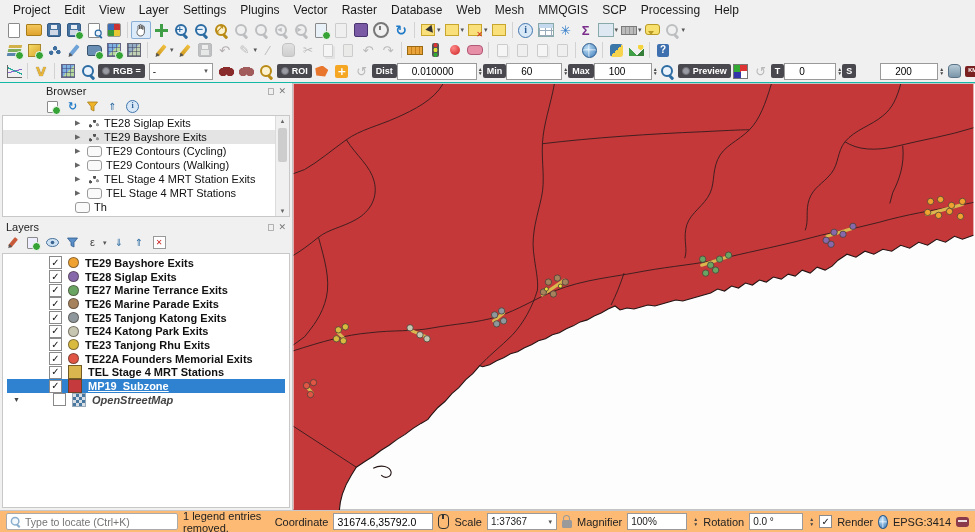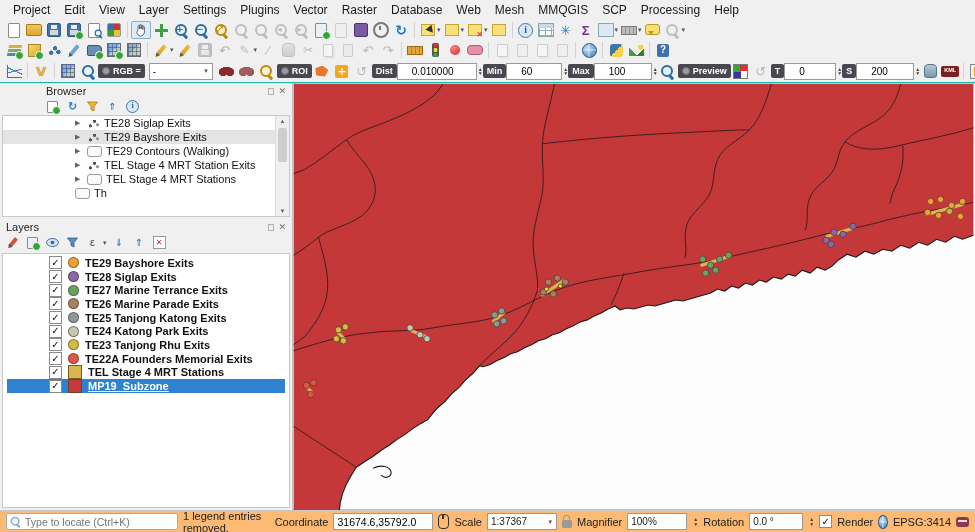--- a/index.html
+++ b/index.html
@@ -498,21 +498,21 @@
       <span>T</span>
     </span>
   <input class="tin" style="width: 22px;" value="0">
   <span class="spin">
       <span>▲</span>
       <span>▼</span>
     </span>
   <span class="tag">
       <span>S</span>
     </span>
-  <input class="tin" style="width: 28px;" value="200">
+  <input class="tin" style="width: 28px; margin-left: 24px;" value="200">
   <span class="spin">
       <span>▲</span>
       <span>▼</span>
     </span>
   <span class="ic">
       <span class="sh-db"></span>
     </span>
   <span class="ic">
       <span class="sh-kml">KML</span>
     </span>
@@ -577,20 +577,25 @@
               <span class="blab">TE28 Siglap Exits</span>
             </div>
             <div class="brow bsel">
               <span class="btri">▶</span>
               <span class="pticon"></span>
               <span class="blab">TE29 Bayshore Exits</span>
             </div>
             <div class="brow">
               <span class="btri">▶</span>
               <span class="pgicon"></span>
+              <span class="blab">TE29 Contours (Cycling)</span>
+            </div>
+            <div class="brow">
+              <span class="btri">▶</span>
+              <span class="pgicon"></span>
               <span class="blab">TE29 Contours (Walking)</span>
             </div>
             <div class="brow">
               <span class="btri">▶</span>
               <span class="pticon"></span>
               <span class="blab">TEL Stage 4 MRT Station Exits</span>
             </div>
             <div class="brow">
               <span class="btri">▶</span>
               <span class="pgicon"></span>
@@ -712,20 +717,27 @@
               <span class="cb">✓</span>
               <span class="sw square" style="background:#d9b64e"></span>
               <span class="llab">TEL Stage 4 MRT Stations</span>
             </div>
             <div class="lrow lsel">
               <span class="slot"></span>
               <span class="ind"></span>
               <span class="cb">✓</span>
               <span class="sw square" style="background:#c53b3d"></span>
               <span class="llab">MP19_Subzone</span>
+            </div>
+            <div class="lrow">
+              <span class="slot">▼</span>
+              <span style="width:18px;flex:none"></span>
+              <span class="cb"></span>
+              <span class="sw checker"></span>
+              <span class="llab it">OpenStreetMap</span>
             </div>
           </div>
       </div>
     </div>
   </div>
 
   <div id="map">
     <svg id="mapsvg" viewBox="0 0 683 428" width="681" height="426">
 
       <path fill="#c4383a" d="M0,0 L683,0 L683,152

